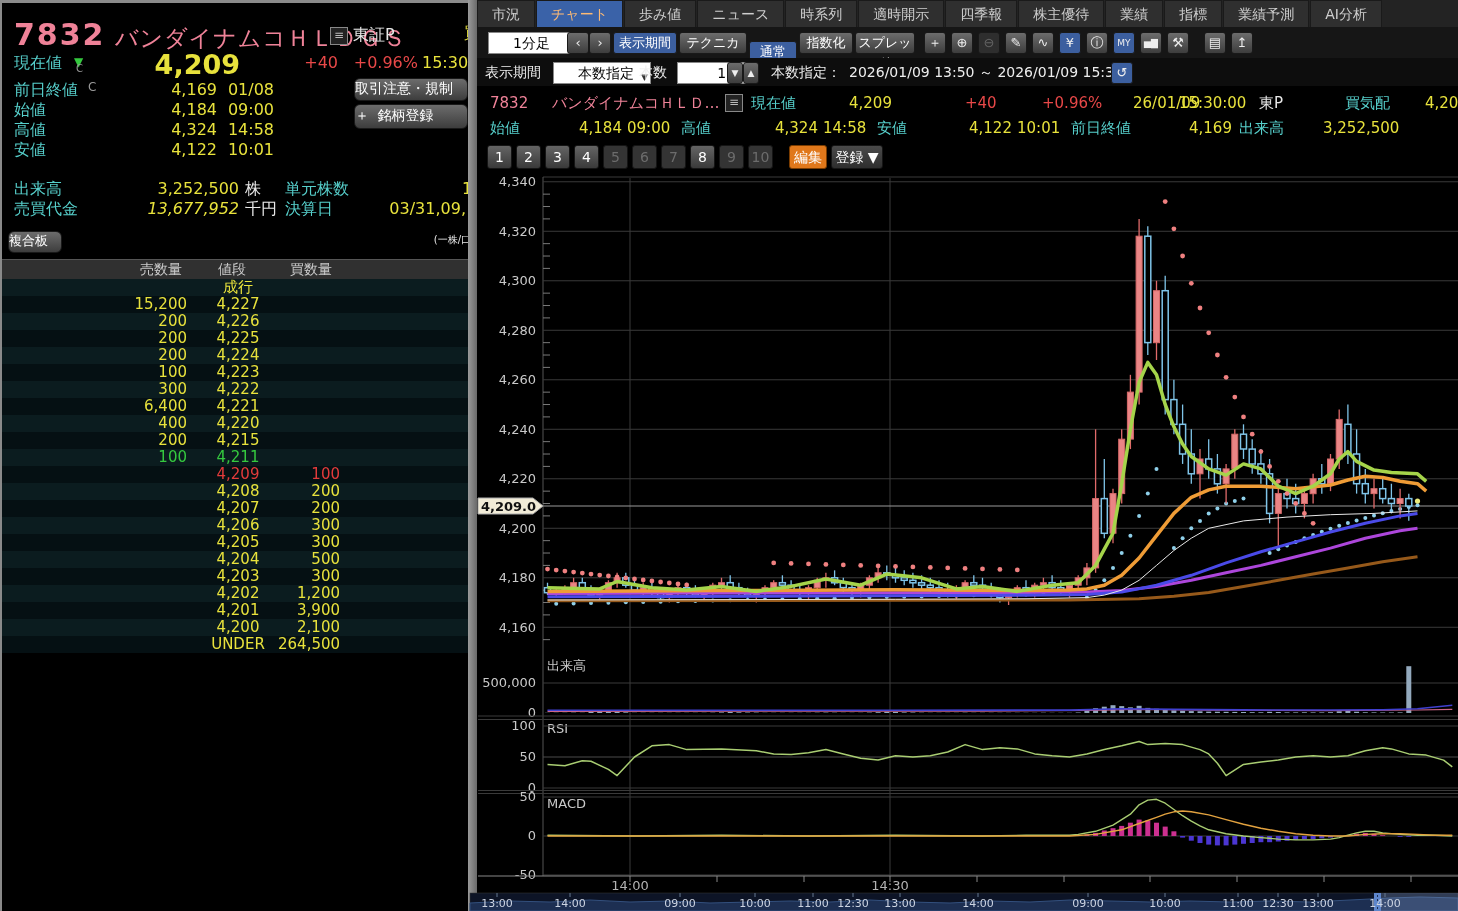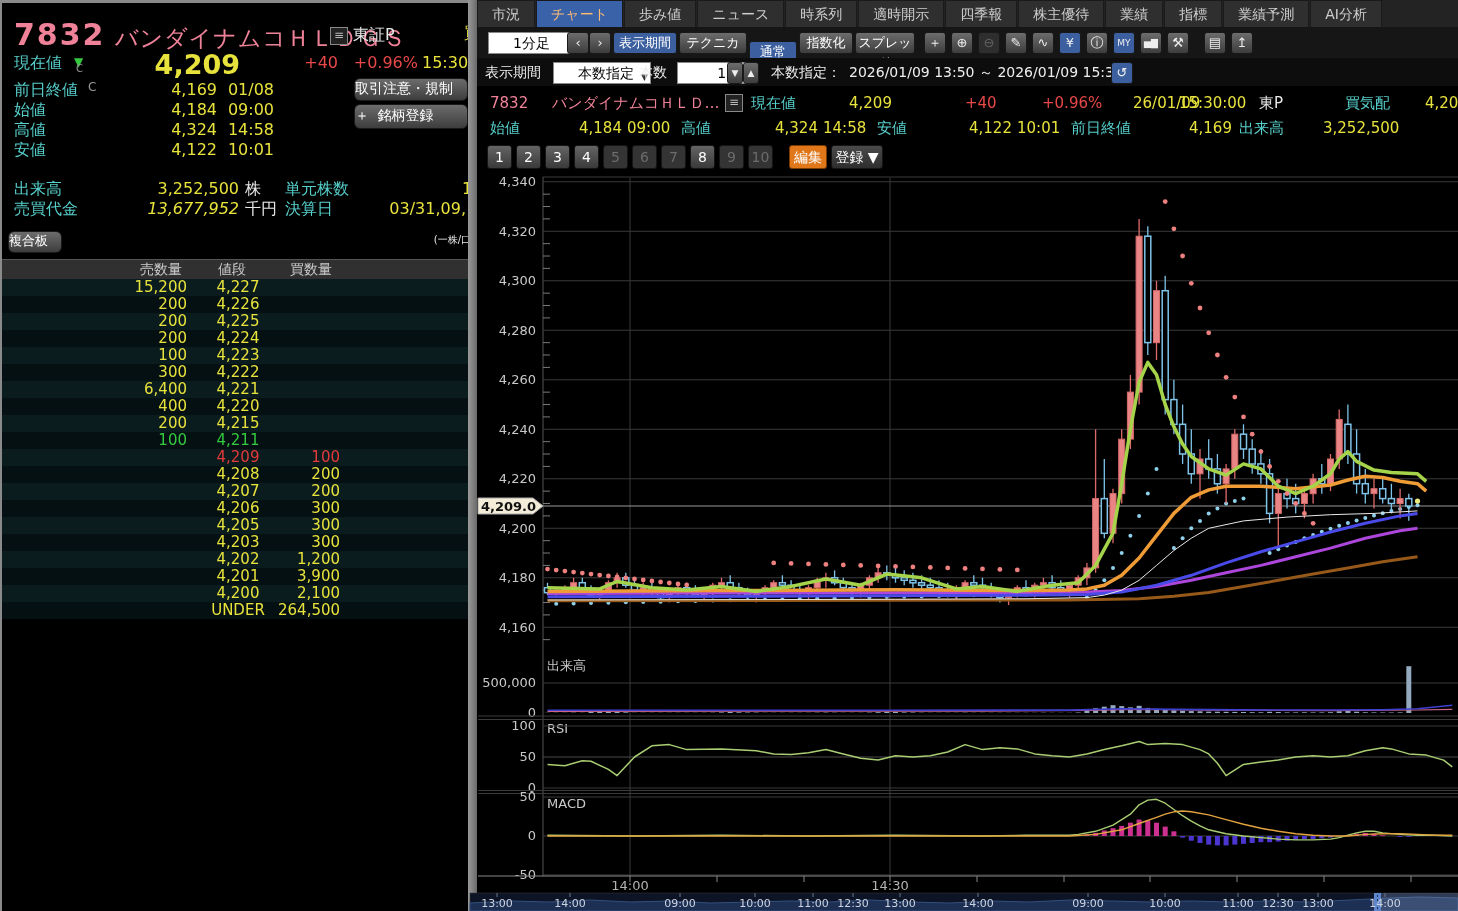--- a/index.html
+++ b/index.html
@@ -134,20 +134,25 @@
     <div id="b-composite" class="abs btn">複合板</div>
     <div id="unitnote" class="abs wht">(一株/口)</div>
 
     <div id="board-head" class="abs">
       <span style="left:138px;">売数量</span>
       <span style="left:216px;">値段</span>
       <span style="left:288px;">買数量</span>
     </div>
     <div id="board" class="abs">
         <div class="brow">
+          <span class="bsell"></span>
+          <span class="bprice">成行</span>
+          <span class="bbuy"></span>
+        </div>
+        <div class="brow">
           <span class="bsell">15,200</span>
           <span class="bprice">4,227</span>
           <span class="bbuy"></span>
         </div>
         <div class="brow">
           <span class="bsell">200</span>
           <span class="bprice">4,226</span>
           <span class="bbuy"></span>
         </div>
         <div class="brow">
@@ -207,20 +212,25 @@
         </div>
         <div class="brow">
           <span class="bsell"></span>
           <span class="bprice">4,206</span>
           <span class="bbuy">300</span>
         </div>
         <div class="brow">
           <span class="bsell"></span>
           <span class="bprice">4,205</span>
           <span class="bbuy">300</span>
+        </div>
+        <div class="brow">
+          <span class="bsell"></span>
+          <span class="bprice">4,204</span>
+          <span class="bbuy">500</span>
         </div>
         <div class="brow">
           <span class="bsell"></span>
           <span class="bprice">4,203</span>
           <span class="bbuy">300</span>
         </div>
         <div class="brow">
           <span class="bsell"></span>
           <span class="bprice">4,202</span>
           <span class="bbuy">1,200</span>

